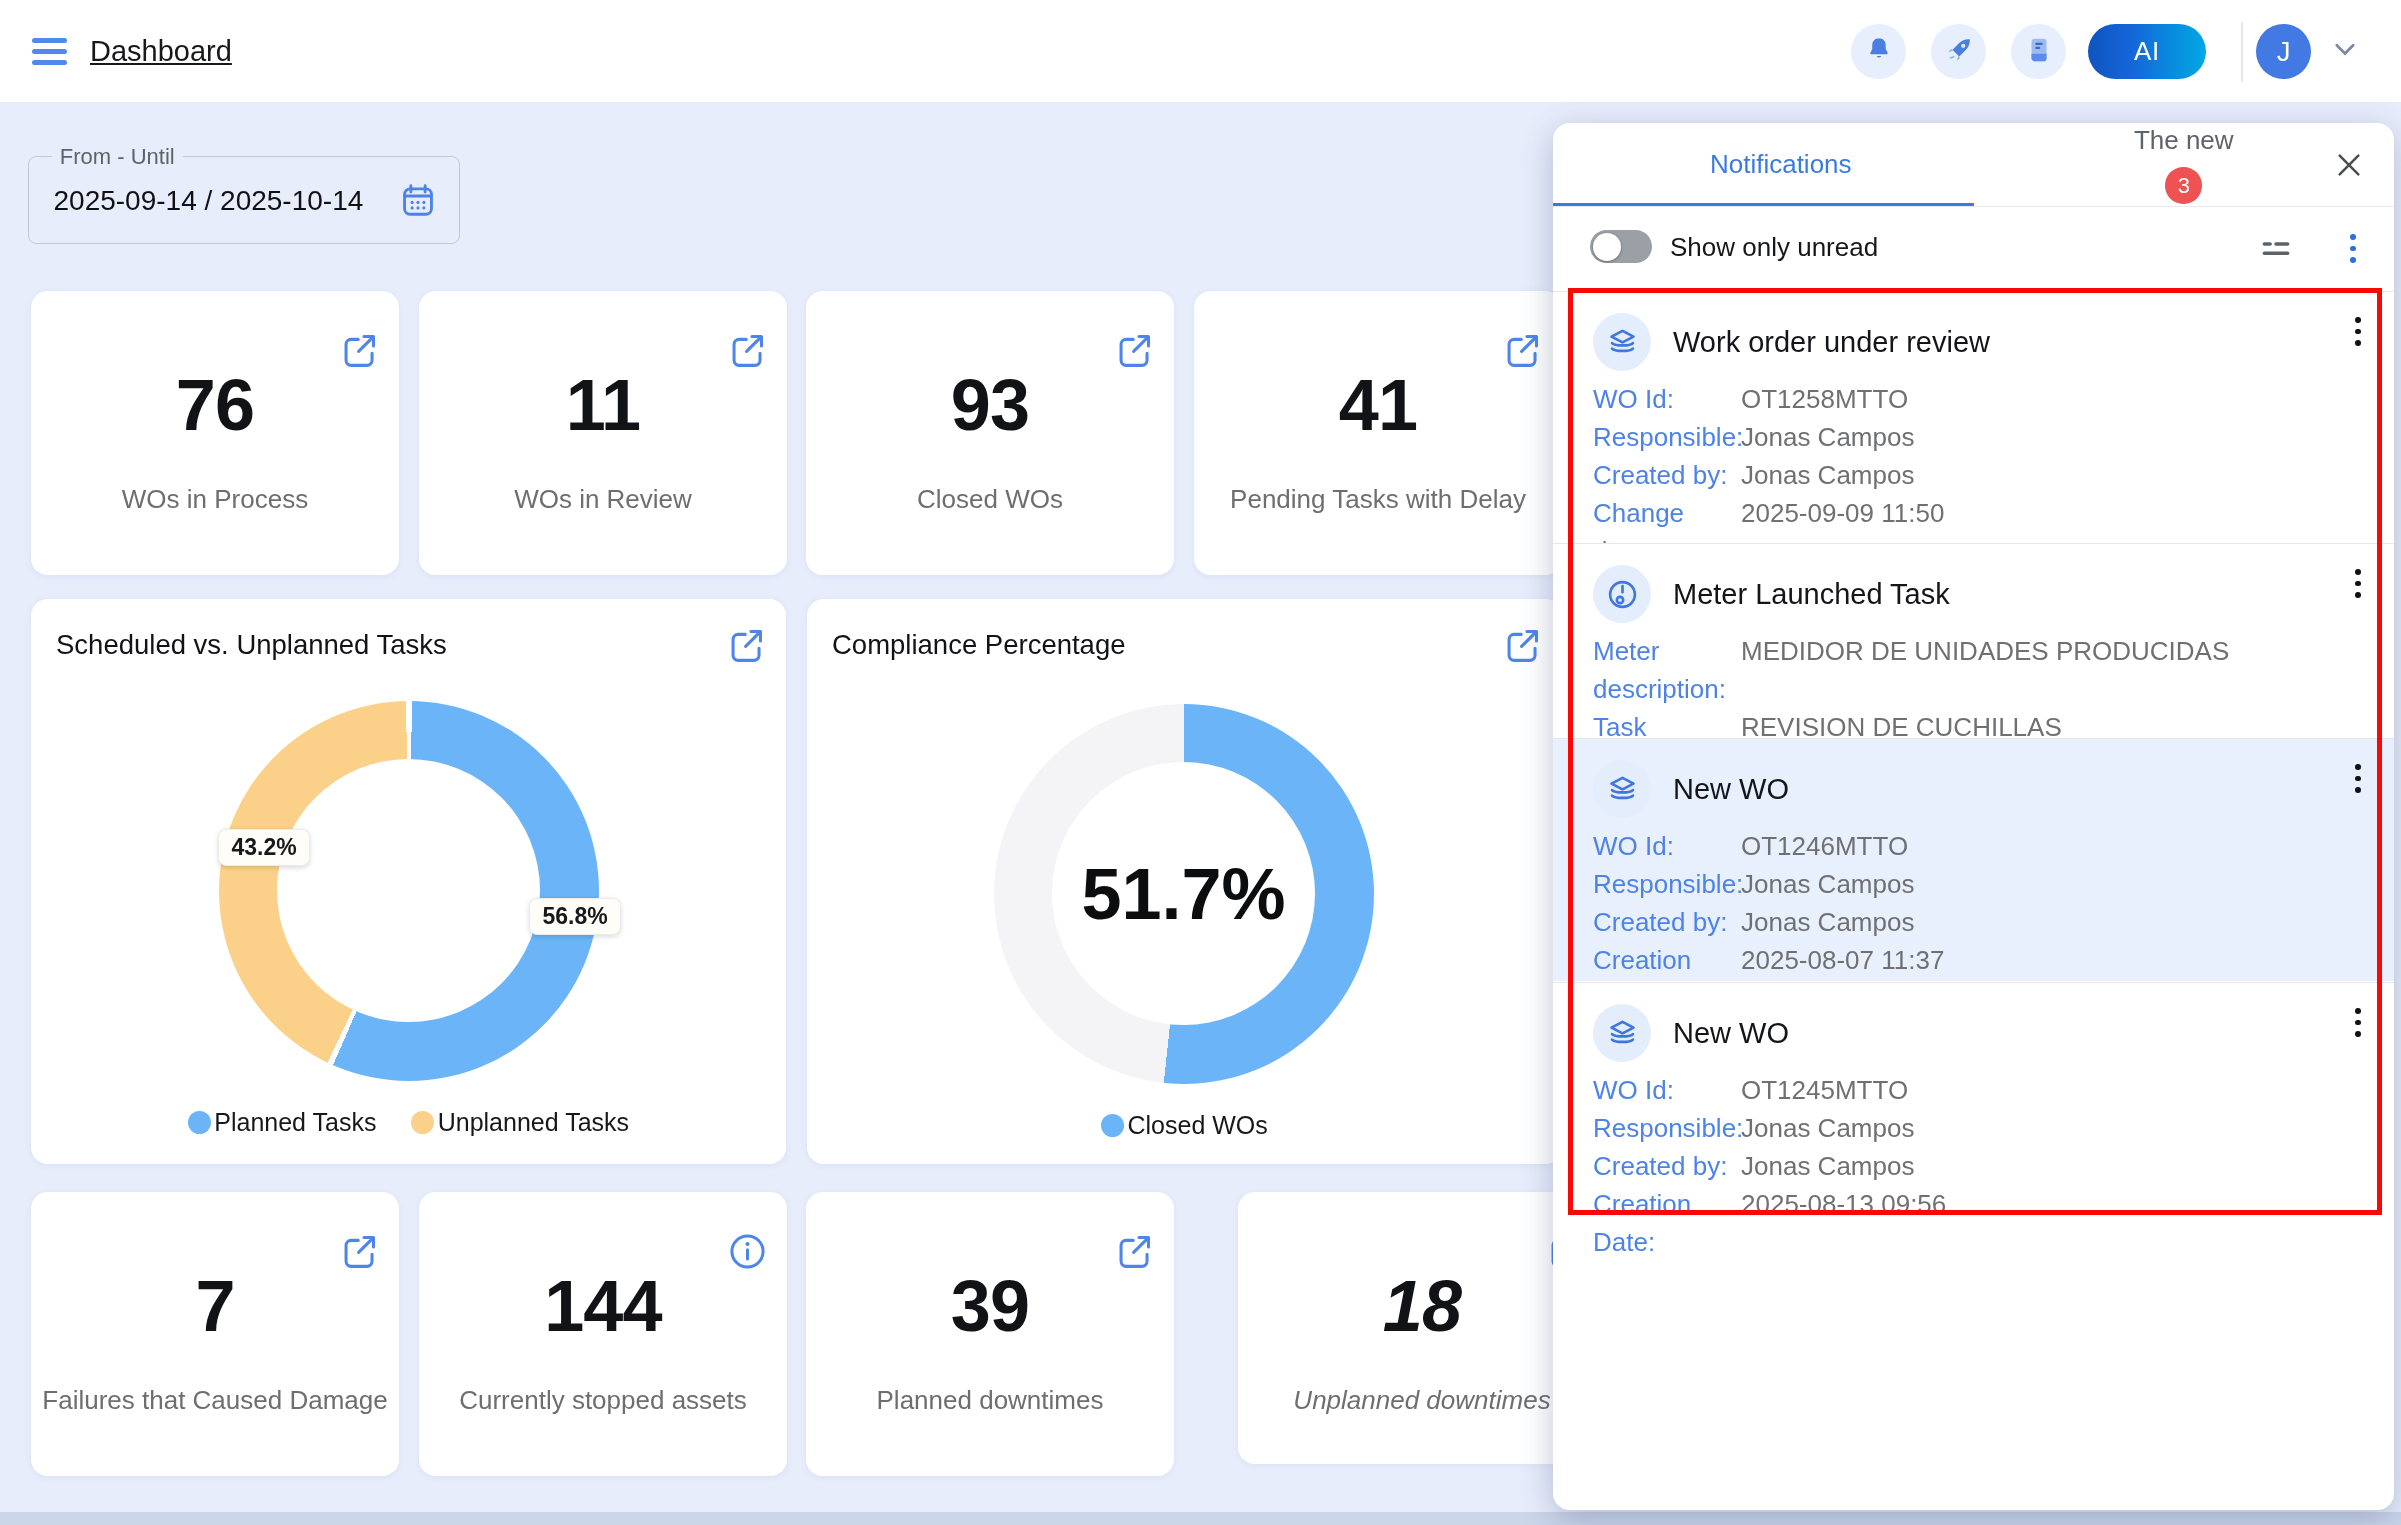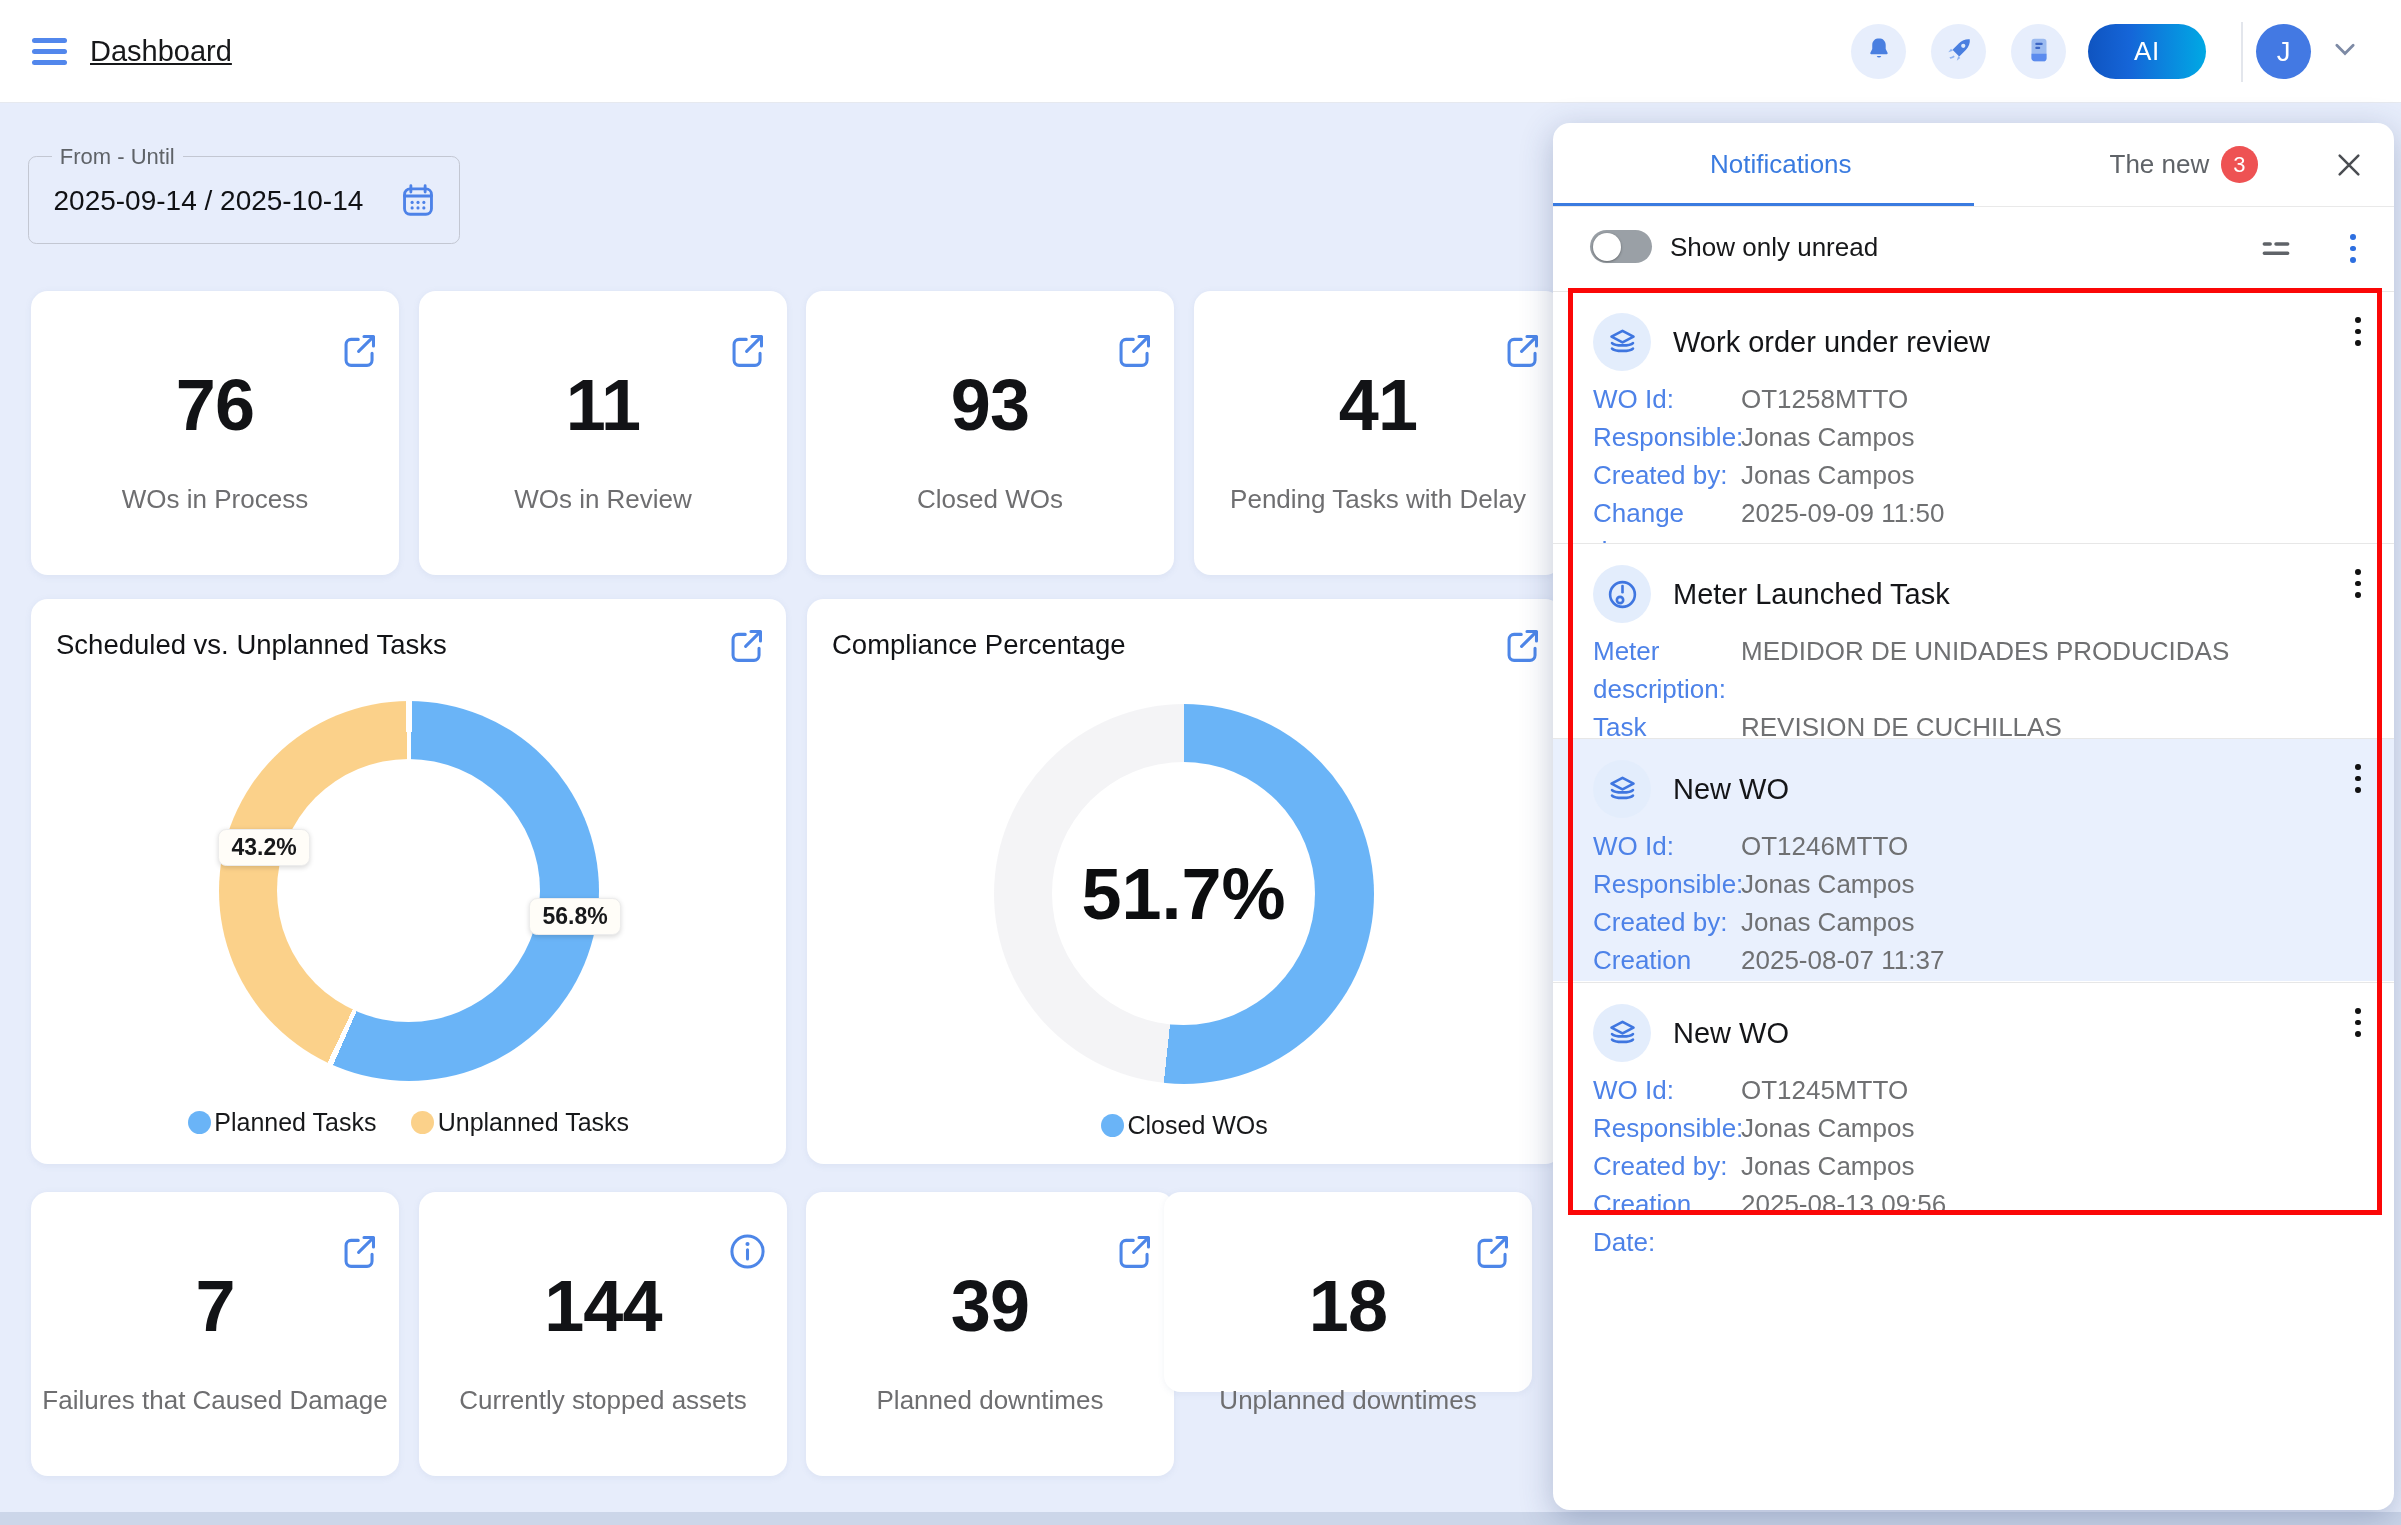--- a/index.html
+++ b/index.html
@@ -55,21 +55,21 @@
   .legend .li { display:flex; align-items:center; gap:3.3px; font-size:25px; color:#17181a; cursor:pointer; }
   .legend .dot { width:23px; height:23px; border-radius:50%; }
 
   
   #notif-panel { position:absolute; left:1553px; top:123px; width:841px; height:1387px;
     background:#fff; border-radius:16.7px; box-shadow:0 8.3px 33px rgba(50,70,120,.30); z-index:10; }
   #tabs { position:absolute; left:0; top:0; width:100%; height:83px; display:flex; }
   .tab { width:50%; display:flex; align-items:center; justify-content:center; gap:11.7px;
     font-size:26px; cursor:pointer; }
   #tab-notifications { color:#3a7be0; font-weight:500;padding-left:35px; }
-  #tab-thenew { color:#5f6368; }
+  #tab-thenew { color:#5f6368;flex-direction:column; }
   #tab-underline { position:absolute; left:0; top:80px; width:50%; height:3.3px; background:#3a7be0; }
   #tabs-divider { position:absolute; left:0; top:83px; width:100%; height:0.8px; background:#e9e9e9; }
   #badge { min-width:37px; height:37px; border-radius:18.3px; background:#ee5253; color:#fff;
     font-size:22px; display:flex; align-items:center; justify-content:center; }
   #close-btn { position:absolute; right:25px; top:22px; width:40px; height:40px; cursor:pointer;
     display:flex; align-items:center; justify-content:center; }
 
   #toggle-row { position:absolute; left:0; top:84px; width:100%; height:81px; }
   #switch { position:absolute; left:37px; top:23px; width:62px; height:33px; border-radius:16.7px;
     background:#9aa0a6; cursor:pointer; }
@@ -273,21 +273,21 @@
     </div>
     <div class="card stat-card" style="left: 806px; top: 1192px; width: 368px; height: 284px;">
       <span class="ext"><svg width="43" height="43" viewBox="0 0 24 24" fill="none" stroke="#4d86e8" stroke-width="1.7" stroke-linecap="round" stroke-linejoin="round">
           <path d="M19 13.5v4A2.8 2.8 0 0 1 16.2 20.3H7.3A2.8 2.8 0 0 1 4.5 17.5V8.6A2.8 2.8 0 0 1 7.3 5.8h4"></path>
           <path d="M14.5 4.2h5.3v5.3"></path>
           <path d="M11.5 12.5l8-8"></path>
         </svg></span>
       <div class="stat-value">39</div>
       <div class="stat-label">Planned downtimes</div>
     </div>
-    <div class="card stat-card" style="left: 1164px; top: 1192px; width: 368px; height: 200px;">
+    <div class="card stat-card" style="left: 1238px; top: 1192px; width: 368px; height: 272px; font-style: italic;">
       <span class="ext"><svg width="43" height="43" viewBox="0 0 24 24" fill="none" stroke="#4d86e8" stroke-width="1.7" stroke-linecap="round" stroke-linejoin="round">
           <path d="M19 13.5v4A2.8 2.8 0 0 1 16.2 20.3H7.3A2.8 2.8 0 0 1 4.5 17.5V8.6A2.8 2.8 0 0 1 7.3 5.8h4"></path>
           <path d="M14.5 4.2h5.3v5.3"></path>
           <path d="M11.5 12.5l8-8"></path>
         </svg></span>
       <div class="stat-value">18</div>
       <div class="stat-label">Unplanned downtimes</div>
     </div>
   </div>
 

